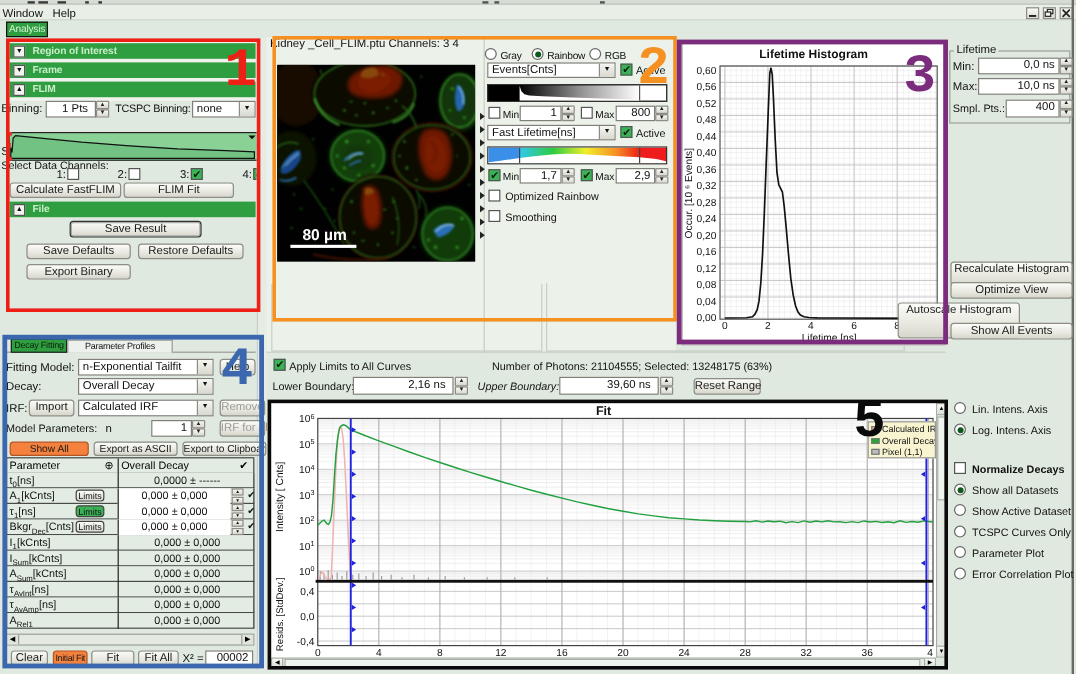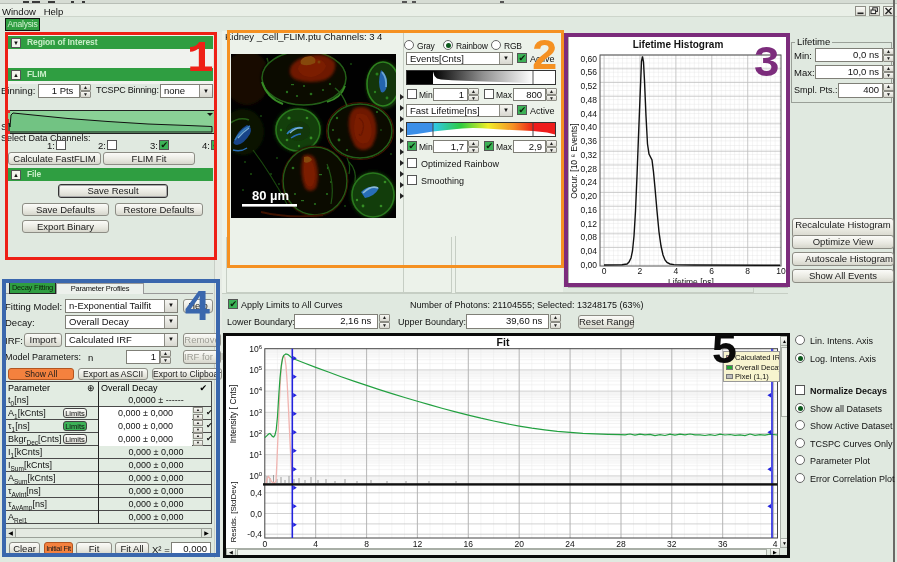--- a/index.html
+++ b/index.html
@@ -74,20 +74,24 @@
 
 <div class="abs" style="left:5px;top:18px;width:35px;height:13px;background:#2f9e41;border:1.5px solid #111;color:#d2f2d2;font-size:8.5px;letter-spacing:-0.2px;line-height:10px;text-align:center;overflow:hidden;">Analysis</div>
 
 <div class="abs" style="left:893px;top:0;width:2px;height:562px;background:#6a6a66;"></div>
 
 <div class="abs" style="left:8px;top:34px;width:205px;height:50px;background:#f0f2ee;"></div>
 <div class="ghdr" style="top:36px;">
       <span class="bx">▼</span>
       <span class="lb">Region of Interest</span>
     </div>
+<div class="ghdr" style="top:52px;">
+      <span class="bx">▼</span>
+      <span class="lb">Frame</span>
+    </div>
 <div class="ghdr" style="top:68px;">
       <span class="bx">▲</span>
       <span class="lb">FLIM</span>
     </div>
 <div class="txt" style="left:1px;top:85px;">Binning:</div>
 <div class="input" style="left:38px;top:84px;width:42px;height:14px;">1 Pts&nbsp;</div>
 <div class="spin" style="left:80px;top:84px;height:14px;">
       <div class="u">▲</div>
       <div class="d">▼</div>
     </div>
@@ -217,21 +221,21 @@
 <div class="abs" style="left:5px;top:528px;width:207px;height:10px;background:#e4eae2;border:1px solid #9aa098;">
 <div class="abs" style="left:0;top:0;width:10px;height:8px;background:#dfe5dd;border-right:1px solid #9aa098;font-size:6px;line-height:8px;text-align:center;">◀</div>
 <div class="abs" style="right:0;top:0;width:10px;height:8px;background:#dfe5dd;border-left:1px solid #9aa098;font-size:6px;line-height:8px;text-align:center;">▶</div>
 </div>
 
 <div class="btn" style="left:9px;top:542px;width:31px;height:13px;">Clear</div>
 <div class="btn" style="left:44px;top:542px;width:29px;height:13px;font-size:7.5px;letter-spacing:-0.3px;line-height:12px;overflow:hidden;background:#f4813e;border-color:#b35520;">Initial Fit</div>
 <div class="btn" style="left:76px;top:542px;width:36px;height:13px;">Fit</div>
 <div class="btn" style="left:115px;top:542px;width:34px;height:13px;">Fit All</div>
 <div class="txt" style="left:152px;top:544px;">X² =</div>
-<div class="input" style="left:171px;top:542px;width:40px;height:13px;">0,000</div>
+<div class="input" style="left:171px;top:542px;width:40px;height:13px;">00002</div>
 
 <div class="abs" style="left:222px;top:31px;width:341px;height:263px;background:#ecf2ea;"></div>
 <div class="abs" style="left:403px;top:31px;width:1px;height:263px;background:#c6cec4;"></div>
 <div class="abs" style="left:455px;top:236px;width:1px;height:57px;background:#c6cec4;"></div>
 <div class="abs" style="left:222px;top:293px;width:566px;height:1px;background:#c6cec4;"></div>
 <div class="abs" style="left:226px;top:237px;width:1px;height:55px;background:#c6cec4;"></div>
 <div class="abs" style="left:451px;top:237px;width:1px;height:55px;background:#c6cec4;"></div>
 <div class="abs" style="left:226px;top:292px;width:226px;height:1px;background:#c6cec4;"></div>
 <div class="abs" style="left:456px;top:292px;width:297px;height:1px;background:#c6cec4;"></div>
 <div class="abs" style="left:753px;top:251px;width:1px;height:42px;background:#c6cec4;"></div>
@@ -548,33 +552,33 @@
       <div class="d">▼</div>
     </div>
 <div class="txt" style="left:794px;top:85px;font-size:9px;">Smpl. Pts.:</div>
 <div class="input" style="left:838px;top:83px;width:45px;height:15px;">400</div>
 <div class="spin" style="left:883px;top:83px;height:15px;">
       <div class="u">▲</div>
       <div class="d">▼</div>
     </div>
 <div class="btn" style="left:792px;top:218px;width:102px;height:20px;line-height:12px;">Recalculate Histogram</div>
 <div class="btn" style="left:792px;top:235px;width:102px;height:14px;line-height:12px;">Optimize View</div>
-<div class="btn" style="left:792px;top:252px;width:102px;height:14px;line-height:12px;text-align:right;">Autoscale Histogram</div>
+<div class="btn" style="left:748px;top:252px;width:102px;height:30px;line-height:12px;">Autoscale Histogram</div>
 <div class="btn" style="left:792px;top:269px;width:102px;height:14px;line-height:12px;">Show All Events</div>
 
 <div class="chk on" style="left:228px;top:299px;"></div>
     <div class="txt" style="left:241px;top:300px;font-size:9px;">Apply Limits to All Curves</div>
 <div class="txt" style="left:410px;top:300px;font-size:9px;">Number of Photons: 21104555; Selected: 13248175 (63%)</div>
 <div class="txt" style="left:227px;top:317px;font-size:9px;">Lower Boundary:</div>
 <div class="input" style="left:294px;top:314px;width:84px;height:15px;">2,16 ns&nbsp;</div>
 <div class="spin" style="left:379px;top:314px;height:15px;">
       <div class="u">▲</div>
       <div class="d">▼</div>
     </div>
-<div class="txt" style="left:398px;top:317px;font-size:9px;">Upper Boundary:</div>
+<div class="txt" style="left:398px;top:317px;font-size:9px;font-style:italic;">Upper Boundary:</div>
 <div class="input" style="left:466px;top:314px;width:83px;height:15px;">39,60 ns&nbsp;</div>
 <div class="spin" style="left:550px;top:314px;height:15px;">
       <div class="u">▲</div>
       <div class="d">▼</div>
     </div>
 <div class="btn" style="left:578px;top:315px;width:56px;height:14px;line-height:12px;">Reset Range</div>
 
 <div class="abs" style="left:226px;top:335px;width:554px;height:213px;background:#fff;">
 <svg width="554" height="213" viewBox="0 0 554 213" style="position:absolute;left:0;top:0;">
 <defs>

